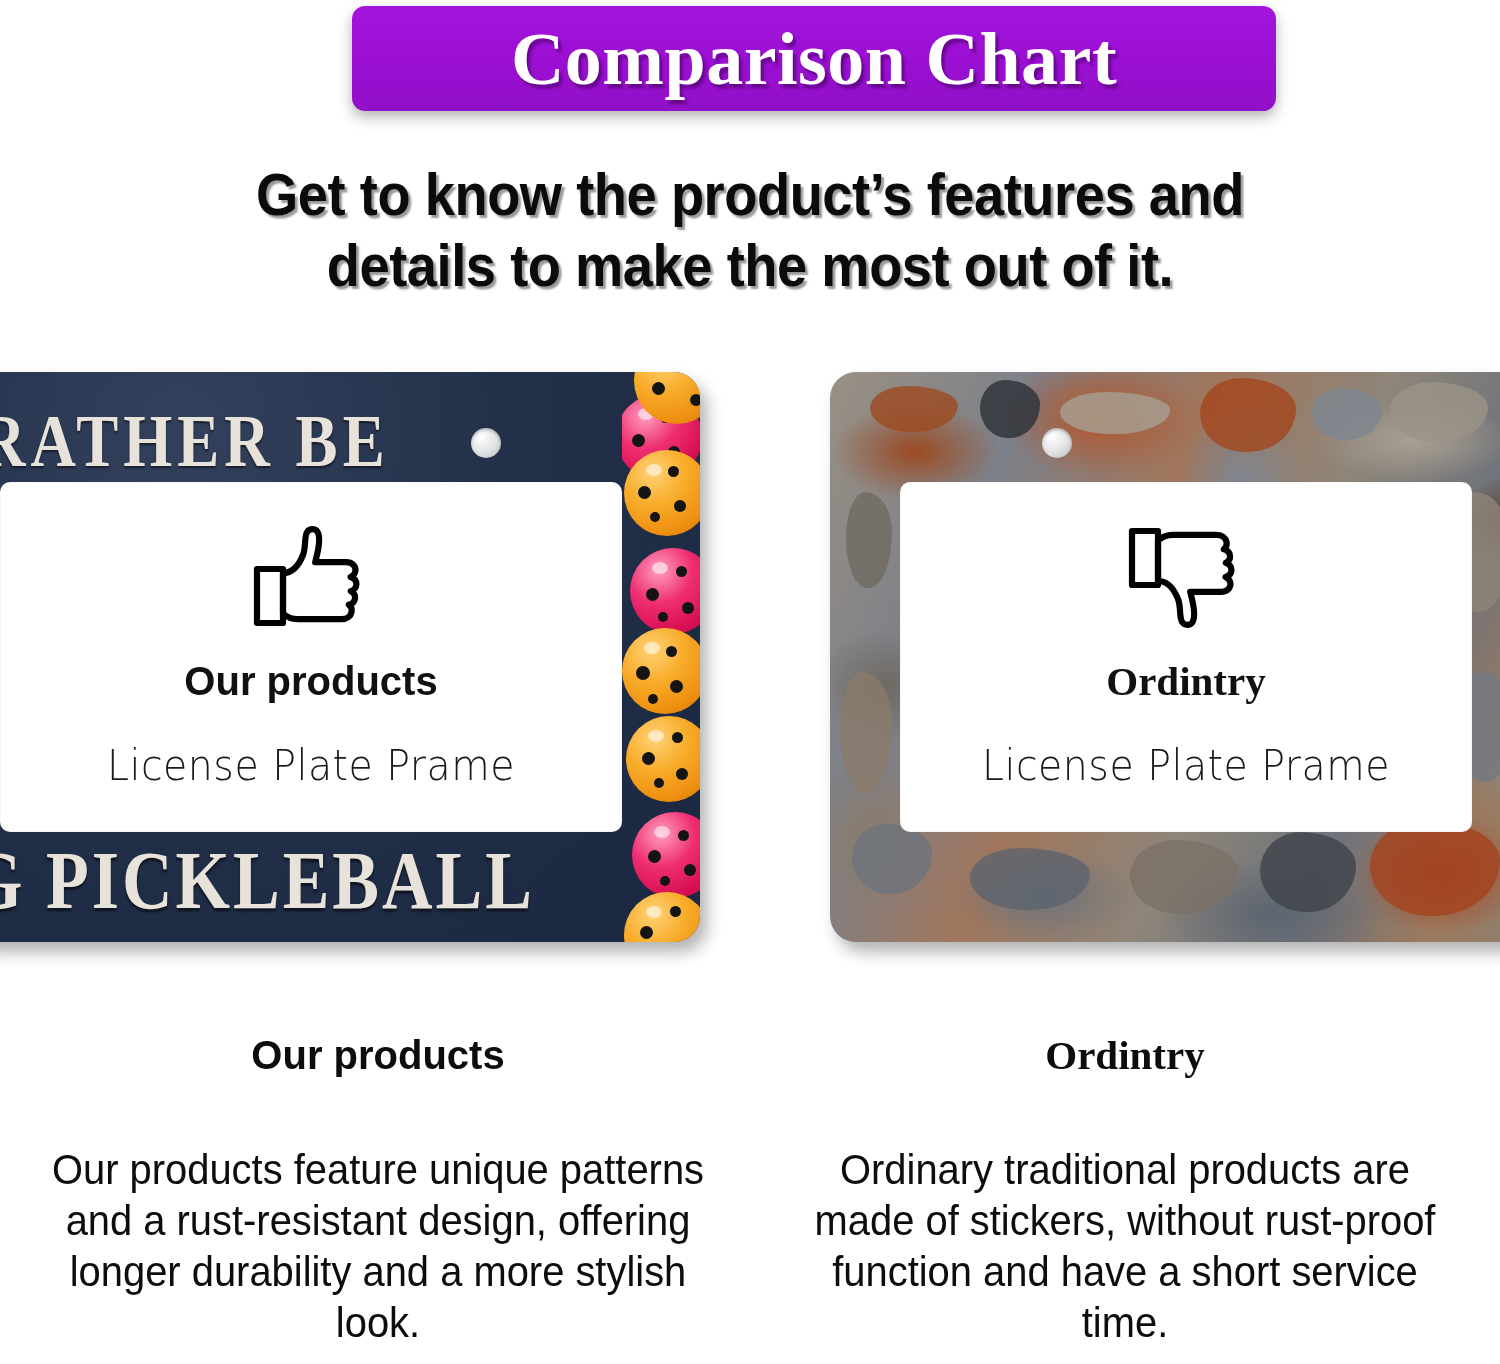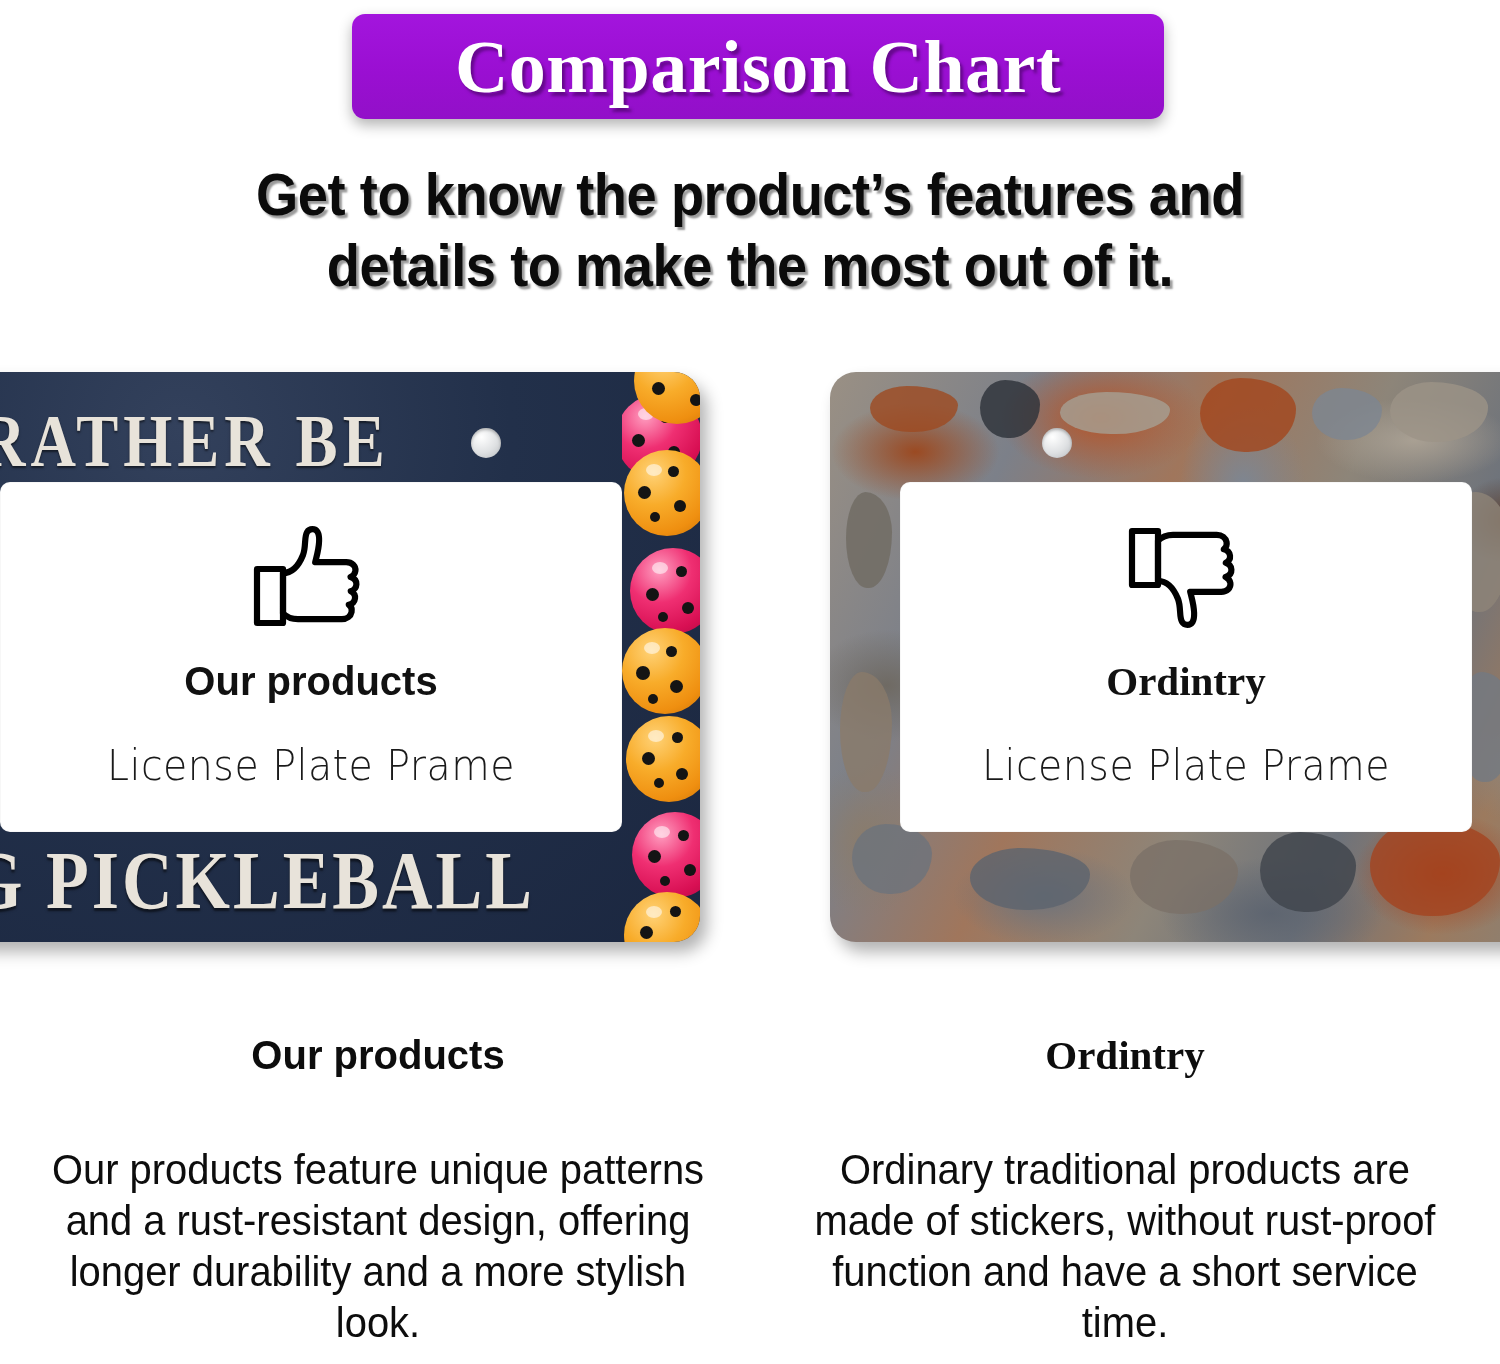--- a/index.html
+++ b/index.html
@@ -9,21 +9,21 @@
     font-family:"Liberation Sans", sans-serif;
     overflow:hidden;
     position:relative;
   }
 
   
   #header{
     position:absolute;left:0;top:0;width:1500px;height:330px;
   }
   #title-banner{
-    position:absolute;left:352px;top:14px;width:812px;height:105px;
+    position:absolute;left:352px;top:6px;width:924px;height:105px;
     background:linear-gradient(180deg,#a315dd 0%,#9a0fd2 55%,#9210c8 100%);
     border-radius:13px;
     box-shadow:0 6px 14px rgba(0,0,0,0.30);
     display:flex;align-items:center;justify-content:center;
   }
   #title-text{
     font-family:"Liberation Serif", serif;
     font-weight:bold;
     font-size:74px;
     line-height:74px;

